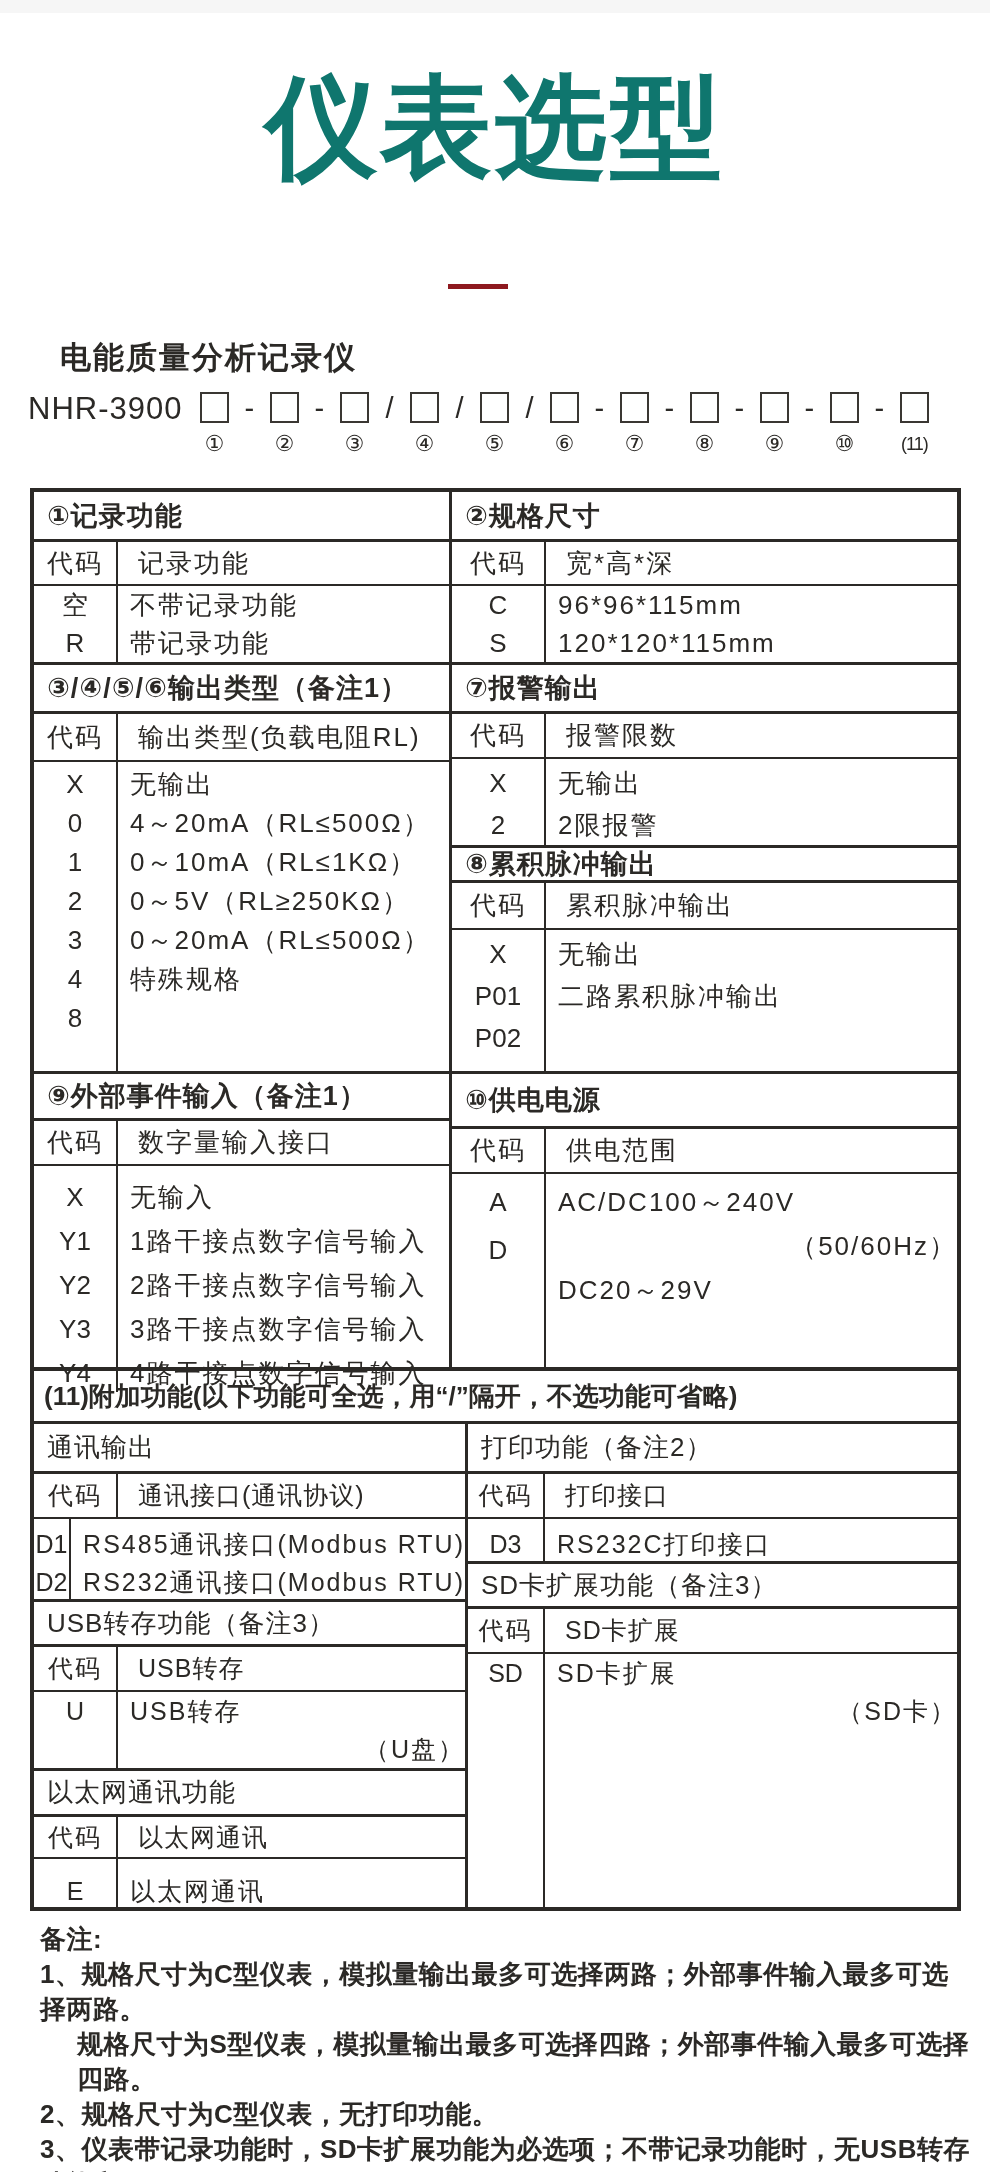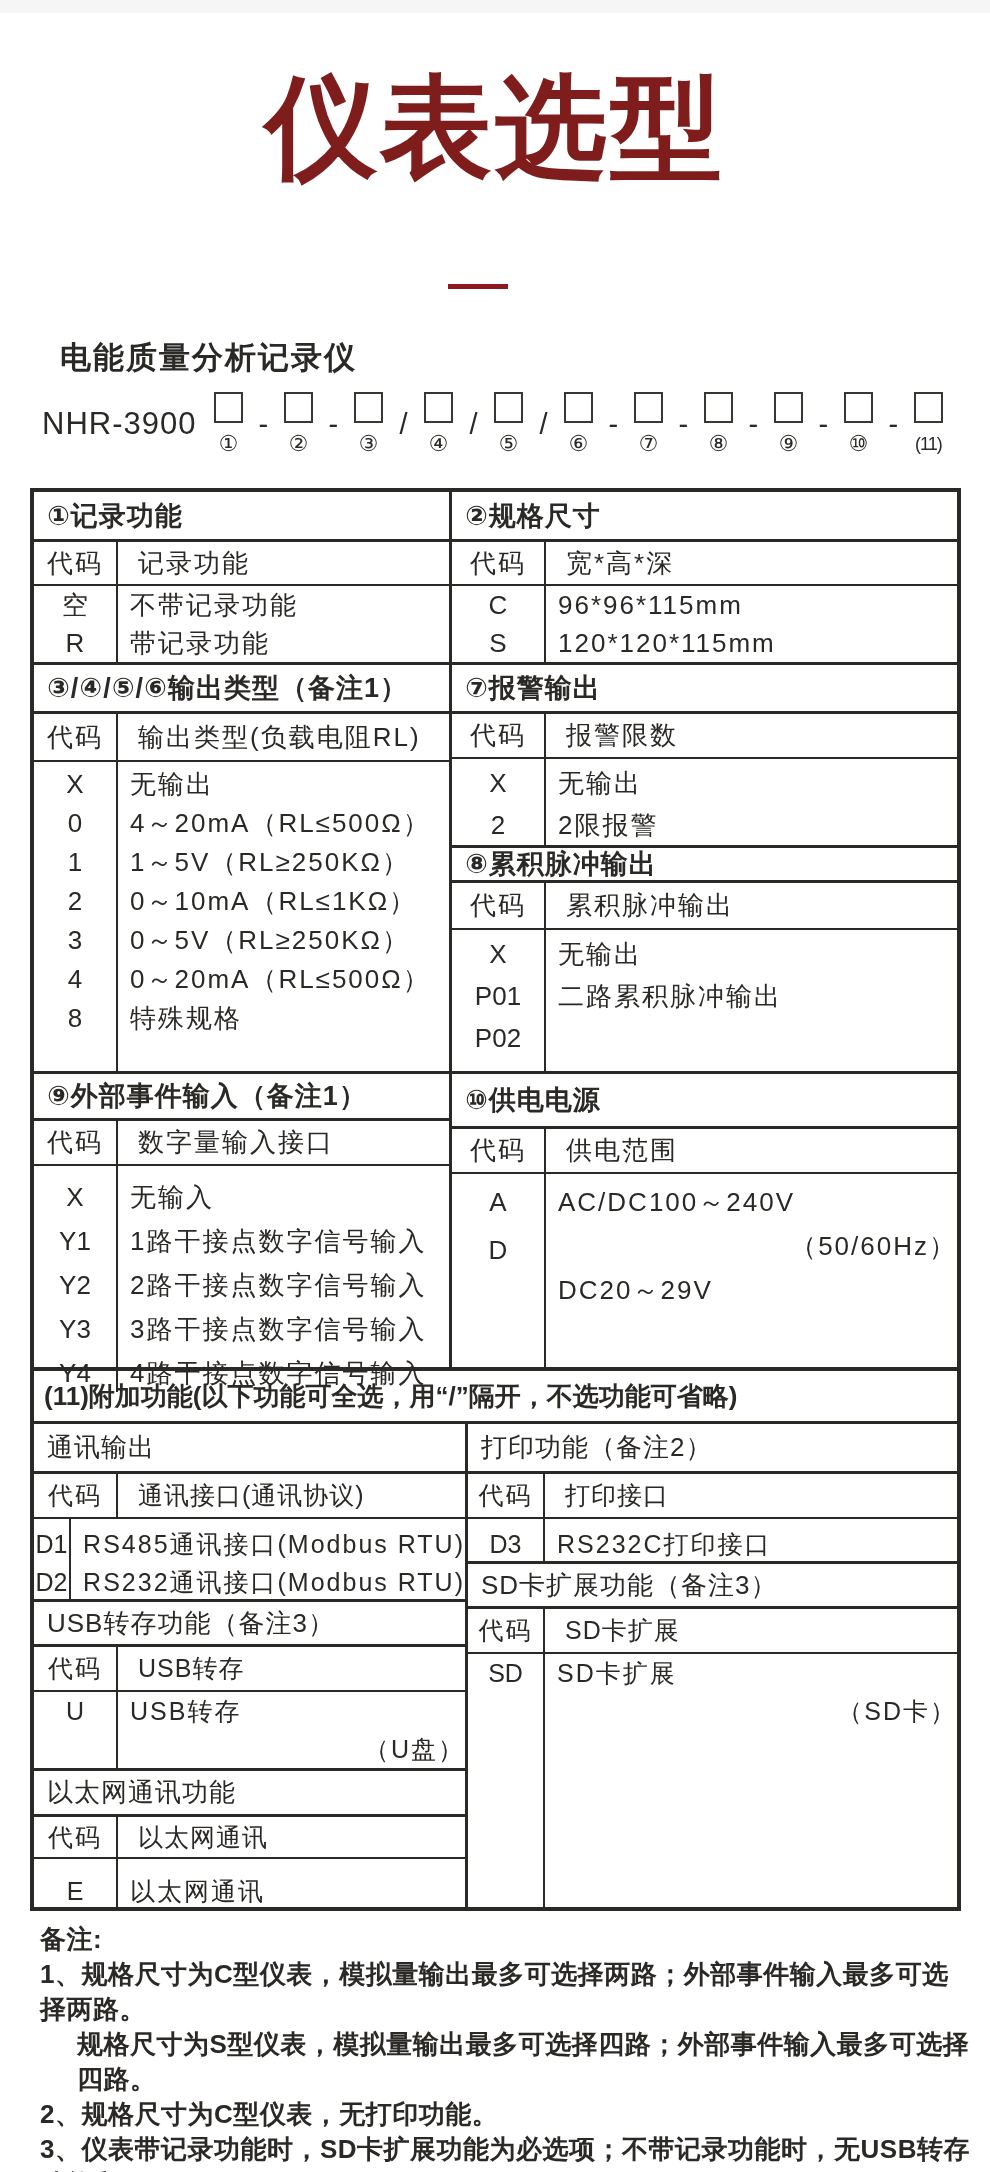--- a/index.html
+++ b/index.html
@@ -1,25 +1,25 @@
 <!DOCTYPE html>
 <html><head>
 <meta charset="utf-8">
 <style>
   html,body{margin:0;padding:0;background:#ffffff;}
   .sheet{position:relative;width:990px;height:2172px;background:#ffffff;overflow:hidden;
          font-family:"Liberation Sans","DejaVu Sans",sans-serif;color:#2b2926;}
   .topbar{position:absolute;top:0;left:0;width:100%;height:13px;background:#f6f6f6;}
   .main-title{position:absolute;top:50px;left:0;width:100%;text-align:center;
-              font-size:112px;font-weight:bold;letter-spacing:3px;line-height:155px;color:#7f1d1d;}
+              font-size:112px;font-weight:bold;letter-spacing:3px;line-height:155px;color:#0f766e;}
   .red-divider{position:absolute;left:448px;top:284px;width:60px;height:5px;background:#8e191f;}
   .product-name{position:absolute;left:60px;top:337px;font-size:31px;font-weight:bold;letter-spacing:2px;}
 
   
-  .model-line{position:absolute;left:42px;top:392px;display:flex;align-items:center;}
+  .model-line{position:absolute;left:28px;top:392px;display:flex;align-items:flex-start;}
   .model-prefix{font-size:31px;line-height:34px;letter-spacing:1px;margin-right:16px;font-weight:500;white-space:nowrap;}
   .m-unit{display:flex;flex-direction:column;align-items:center;width:32px;}
   .m-box{width:29px;height:31px;border:2px solid #3a3733;box-sizing:border-box;background:#fff;}
   .m-label{margin-top:9px;font-size:22px;line-height:24px;}
   .m-unit:last-child .m-label{font-size:18px;letter-spacing:-1px;}
   .m-sep{width:38px;text-align:center;font-size:29px;line-height:32px;font-weight:500;}
 
   
   .big-table{position:absolute;left:30px;top:488px;width:931px;height:1423px;box-sizing:border-box;
              border:4px solid #2b2926;display:flex;flex-direction:column;}
@@ -167,21 +167,20 @@
               <div>0</div>
               <div>1</div>
               <div>2</div>
               <div>3</div>
               <div>4</div>
               <div>8</div>
             </div>
             <div class="descs pt2">
               <div>无输出</div>
               <div>4～20mA（RL≤500Ω）</div>
-              <div>1～5V（RL≥250KΩ）</div>
               <div>0～10mA（RL≤1KΩ）</div>
               <div>0～5V（RL≥250KΩ）</div>
               <div>0～20mA（RL≤500Ω）</div>
               <div>特殊规格</div>
             </div>
           </div>
         </div>
       </div>
       <div class="col col-r">
         <div class="sec">

